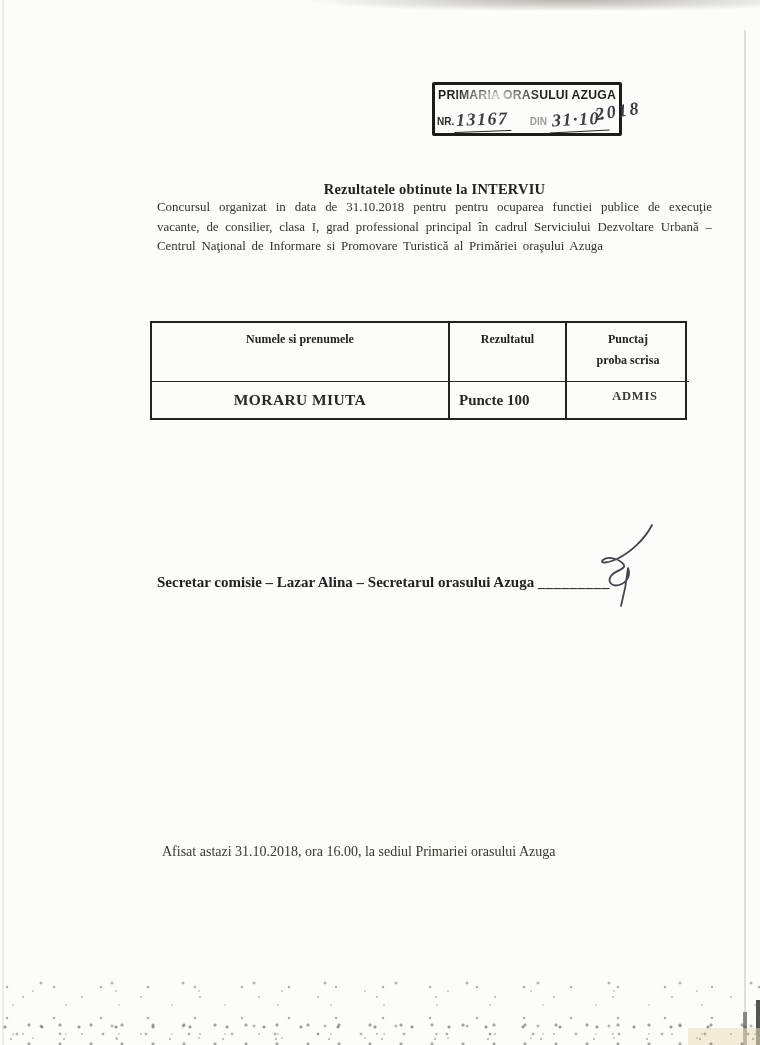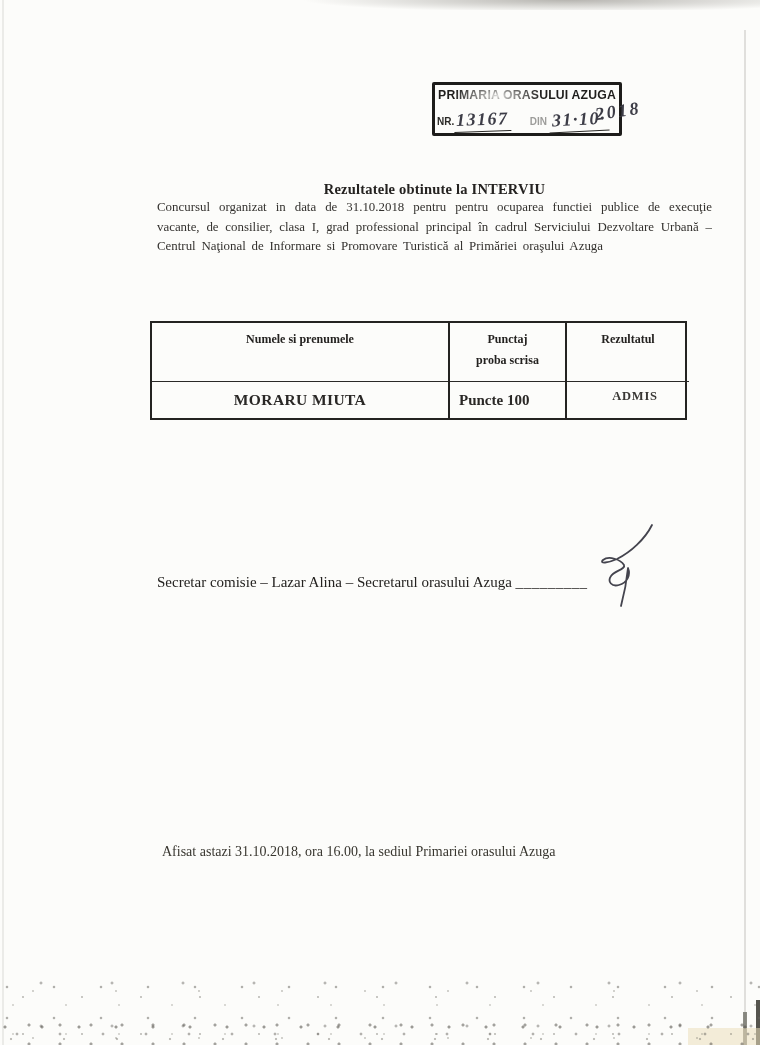--- a/index.html
+++ b/index.html
@@ -141,21 +141,21 @@
     text-align:center; white-space:pre-line; line-height:21px;
   }
   .td { align-items:center; font-weight:bold; color:#2a2826; }
   .td-name { font-size:15.5px; letter-spacing:.4px; }
   .td-score { justify-content:flex-start; padding-left:9px; font-size:15px; }
   .td-result { font-size:12.5px; letter-spacing:.8px; color:#3a3835; align-items:flex-start; padding-top:7px;margin-left:14px; }
 
   
   .secretary-row {
     position:absolute; left:157px; top:574px; width:560px;
-    font-weight:normal; font-size:15px; color:#242220;
+    font-weight:bold; font-size:15px; color:#242220;
     white-space:nowrap;
   }
   .sig-underscores { letter-spacing:.5px; }
   .signature-svg { position:absolute; left:578px; top:519px; }
 
   
   .footer-line {
     position:absolute; left:162px; top:844px; width:560px;
     font-size:14px; color:#38362f;
   }
@@ -185,23 +185,23 @@
   <span class="hand hw-year">2018</span>
 </div>
 
 <div class="content">
   <div class="doc-title">Rezultatele obtinute la INTERVIU</div>
   <div class="doc-paragraph">Concursul organizat in data de 31.10.2018 pentru pentru ocuparea functiei publice de execuţie vacante, de consilier, clasa I, grad professional principal în cadrul Serviciului Dezvoltare Urbană – Centrul Naţional de Informare si Promovare Turistică al Primăriei oraşului Azuga</div>
 </div>
 
 <div class="results-table">
   <div class="cell th">Numele si prenumele</div>
+  <div class="cell th">Rezultatul</div>
   <div class="cell th">Punctaj
 proba scrisa</div>
-  <div class="cell th">Rezultatul</div>
   <div class="cell td td-name last-row">MORARU MIUTA</div>
   <div class="cell td td-score last-row">Puncte 100</div>
   <div class="cell td td-result last-row">ADMIS</div>
 </div>
 
 <div class="secretary-row"><span>Secretar comisie – Lazar Alina – Secretarul orasului Azuga </span><span class="sig-underscores">_________</span></div>
 
 <svg class="signature-svg" width="110" height="90" viewBox="0 0 110 90">
   <path d="M 74 6 C 67 20, 53 33, 39 40 C 30 44, 21 45, 25 41 C 31 36, 43 41, 46 46 C 48 50, 36 52, 33 57 C 29 63, 34 68, 41 66 C 49 64, 53 56, 50 49 C 49 59, 47 72, 43 87" fill="none" stroke="#44444e" stroke-width="1.8" stroke-linecap="round" stroke-linejoin="round"></path>
 </svg>

